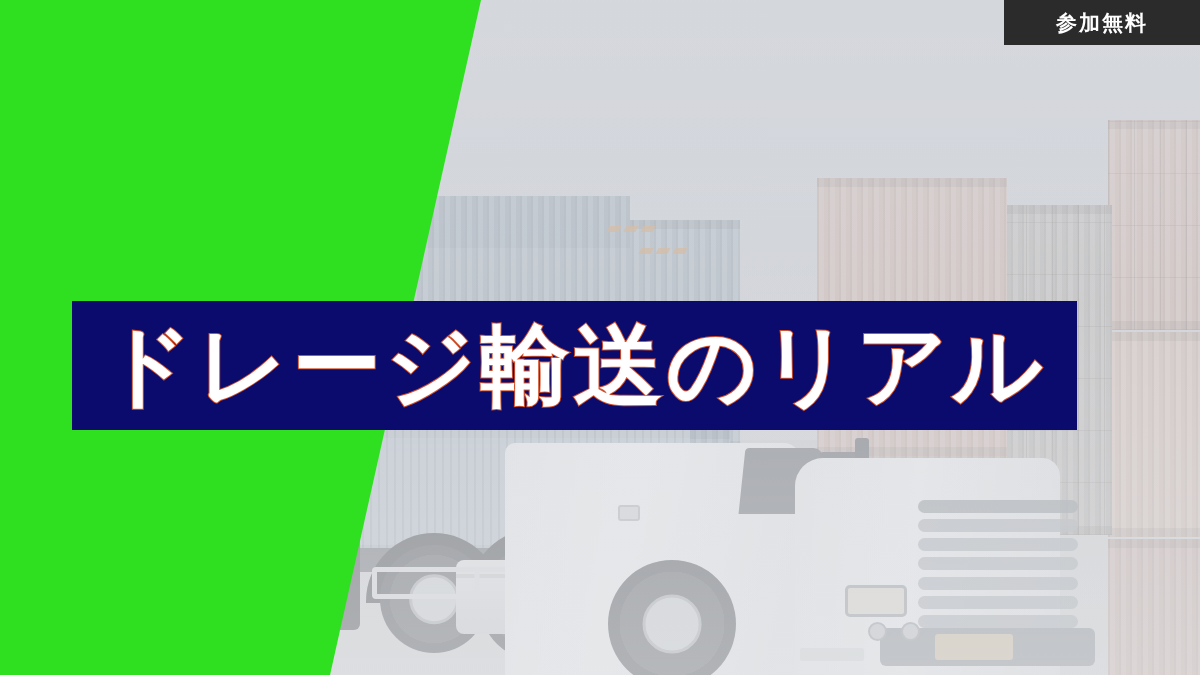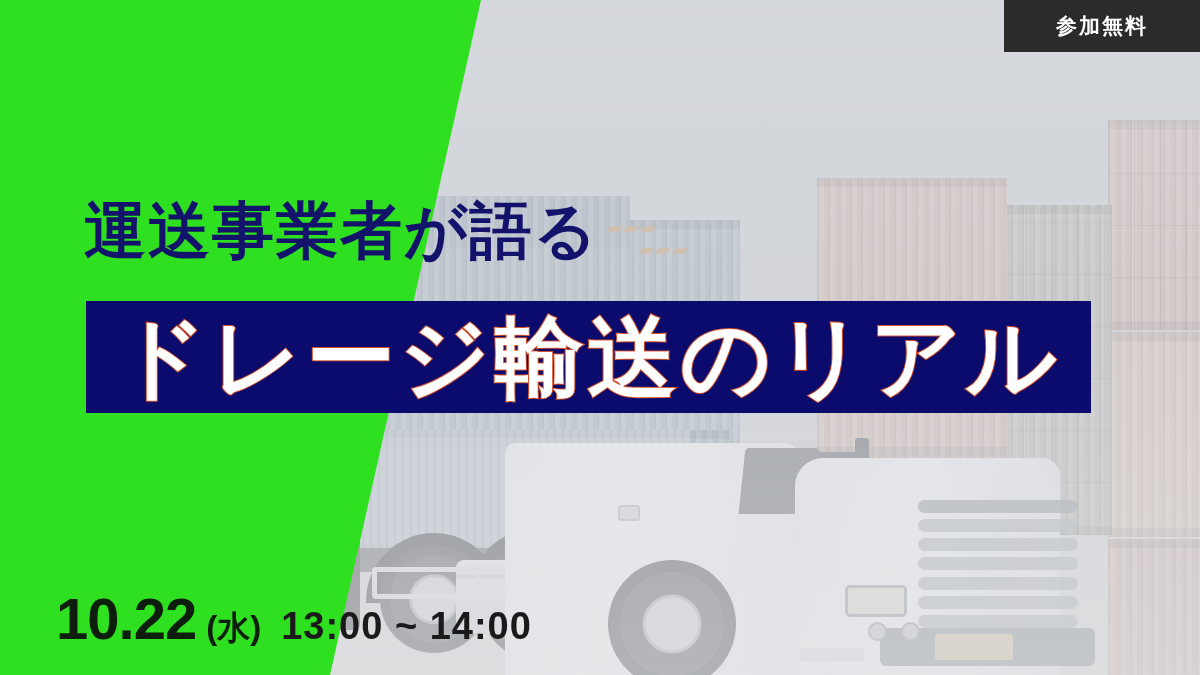--- a/index.html
+++ b/index.html
@@ -194,21 +194,21 @@
 
   
   .green-panel{
     position:absolute; left:0; top:0; width:560px; height:675px;
     background:#2ee01f;
     clip-path:polygon(0 0, 481px 0, 330px 675px, 0 675px);
   }
 
   
   .badge{
-    position:absolute; right:0; top:0; width:196px; height:52px;
+    position:absolute; right:0; top:0; width:196px; height:45px;
     background:#2b2b2b; color:#ffffff;
     display:flex; align-items:center; justify-content:center;
     font-size:21px; font-weight:bold; letter-spacing:2px;
   }
 
   
   .logo{
     position:absolute; left:27px; top:44px;
     color:#13125e; font-size:47px; font-weight:bold;
     letter-spacing:-1px; line-height:1;
@@ -221,21 +221,21 @@
   
   .kicker{
     position:absolute; left:84px; top:197px;
     color:#14136b; font-size:62px; font-weight:bold;
     letter-spacing:2px; line-height:1.1;
     white-space:nowrap;
   }
 
   
   .title-banner{
-    position:absolute; left:86px; top:301px; width:1005px; height:112px;
+    position:absolute; left:72px; top:301px; width:1005px; height:129px;
     background:#0b0b6e;
     display:flex; align-items:center; justify-content:center;
   }
   .title-text{
     color:#ffffff; font-size:89px; font-weight:bold;
     letter-spacing:4px; line-height:1; white-space:nowrap;
     -webkit-text-stroke:2px #d2502a;
     paint-order:stroke fill;
   }
 
@@ -359,25 +359,19 @@
     <div class="haze2"></div>
   </div>
 
   <div class="green-panel"></div>
 
   <div class="badge">
     <span>参加無料</span>
   </div>
 
 
-  <div class="kicker">運送事業者が語る</div>
 
   <div class="title-banner">
     <span class="title-text">ドレージ輸送のリアル</span>
   </div>
 
-  <div class="daterow">
-    <span class="d-date">10.22</span>
-    <span class="d-dow">(水)</span>
-    <span class="d-time">13:00 ~ 14:00</span>
-  </div>
 
 </div>
 
 </body></html>

